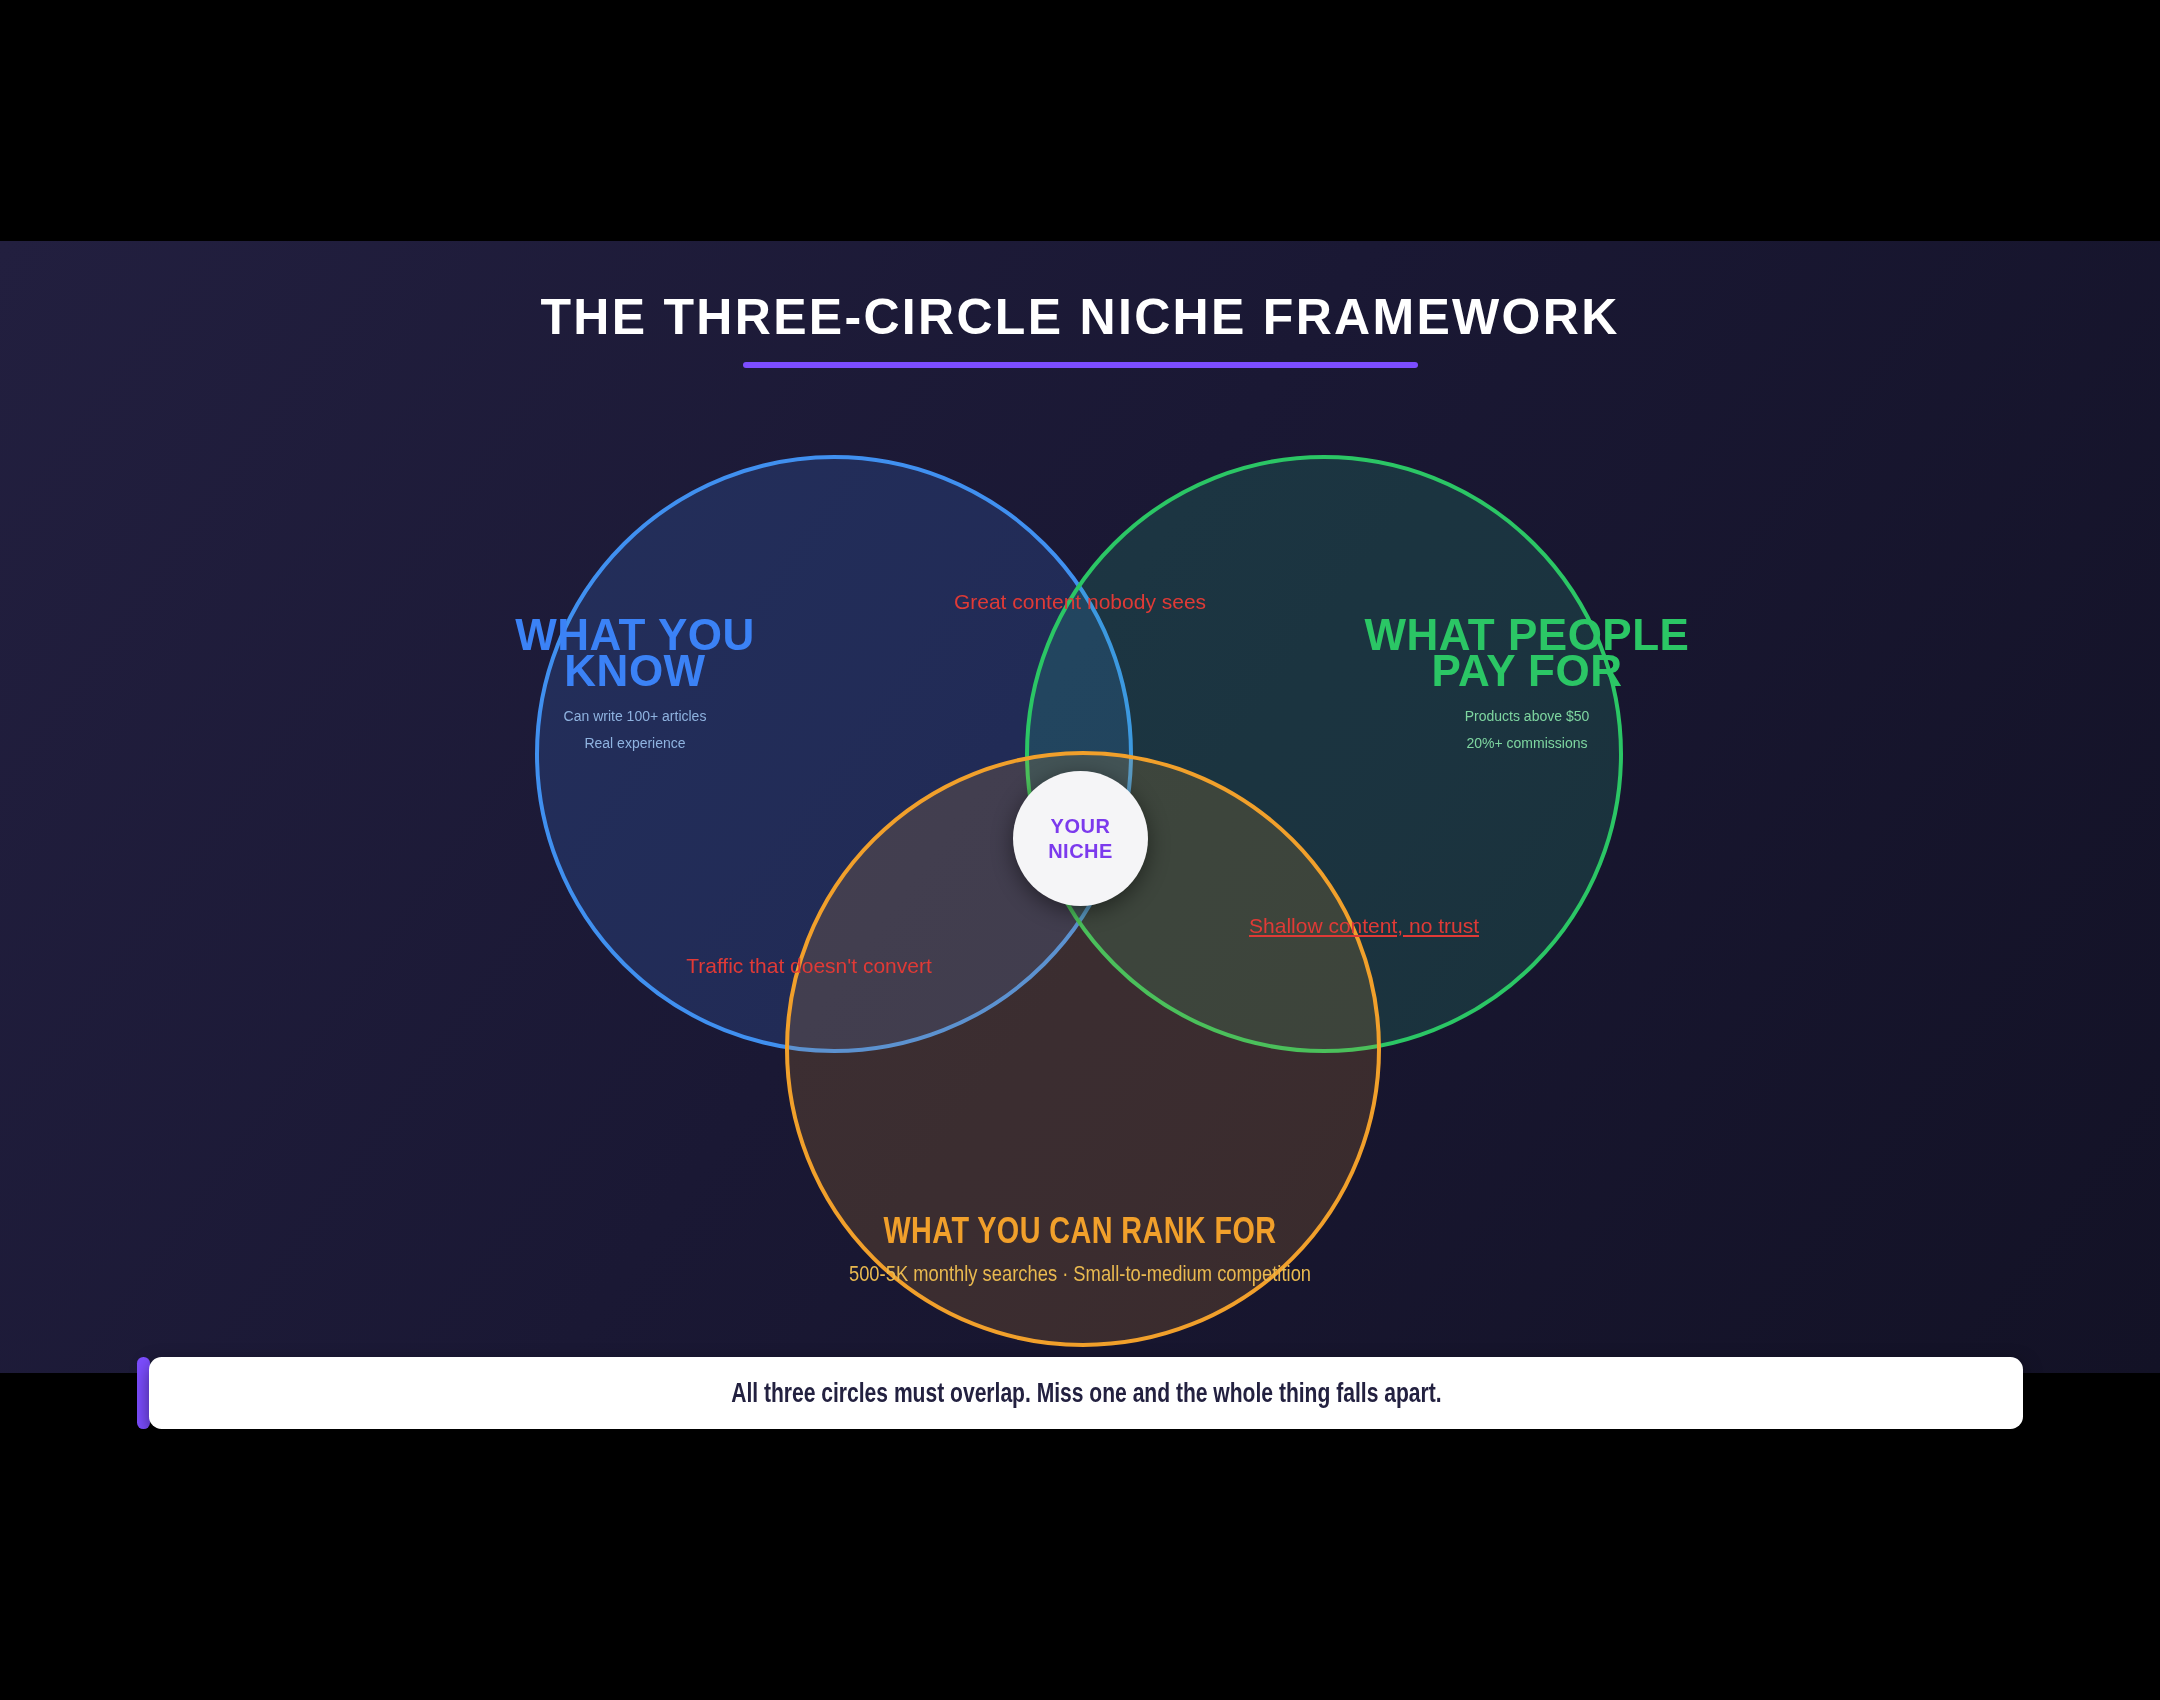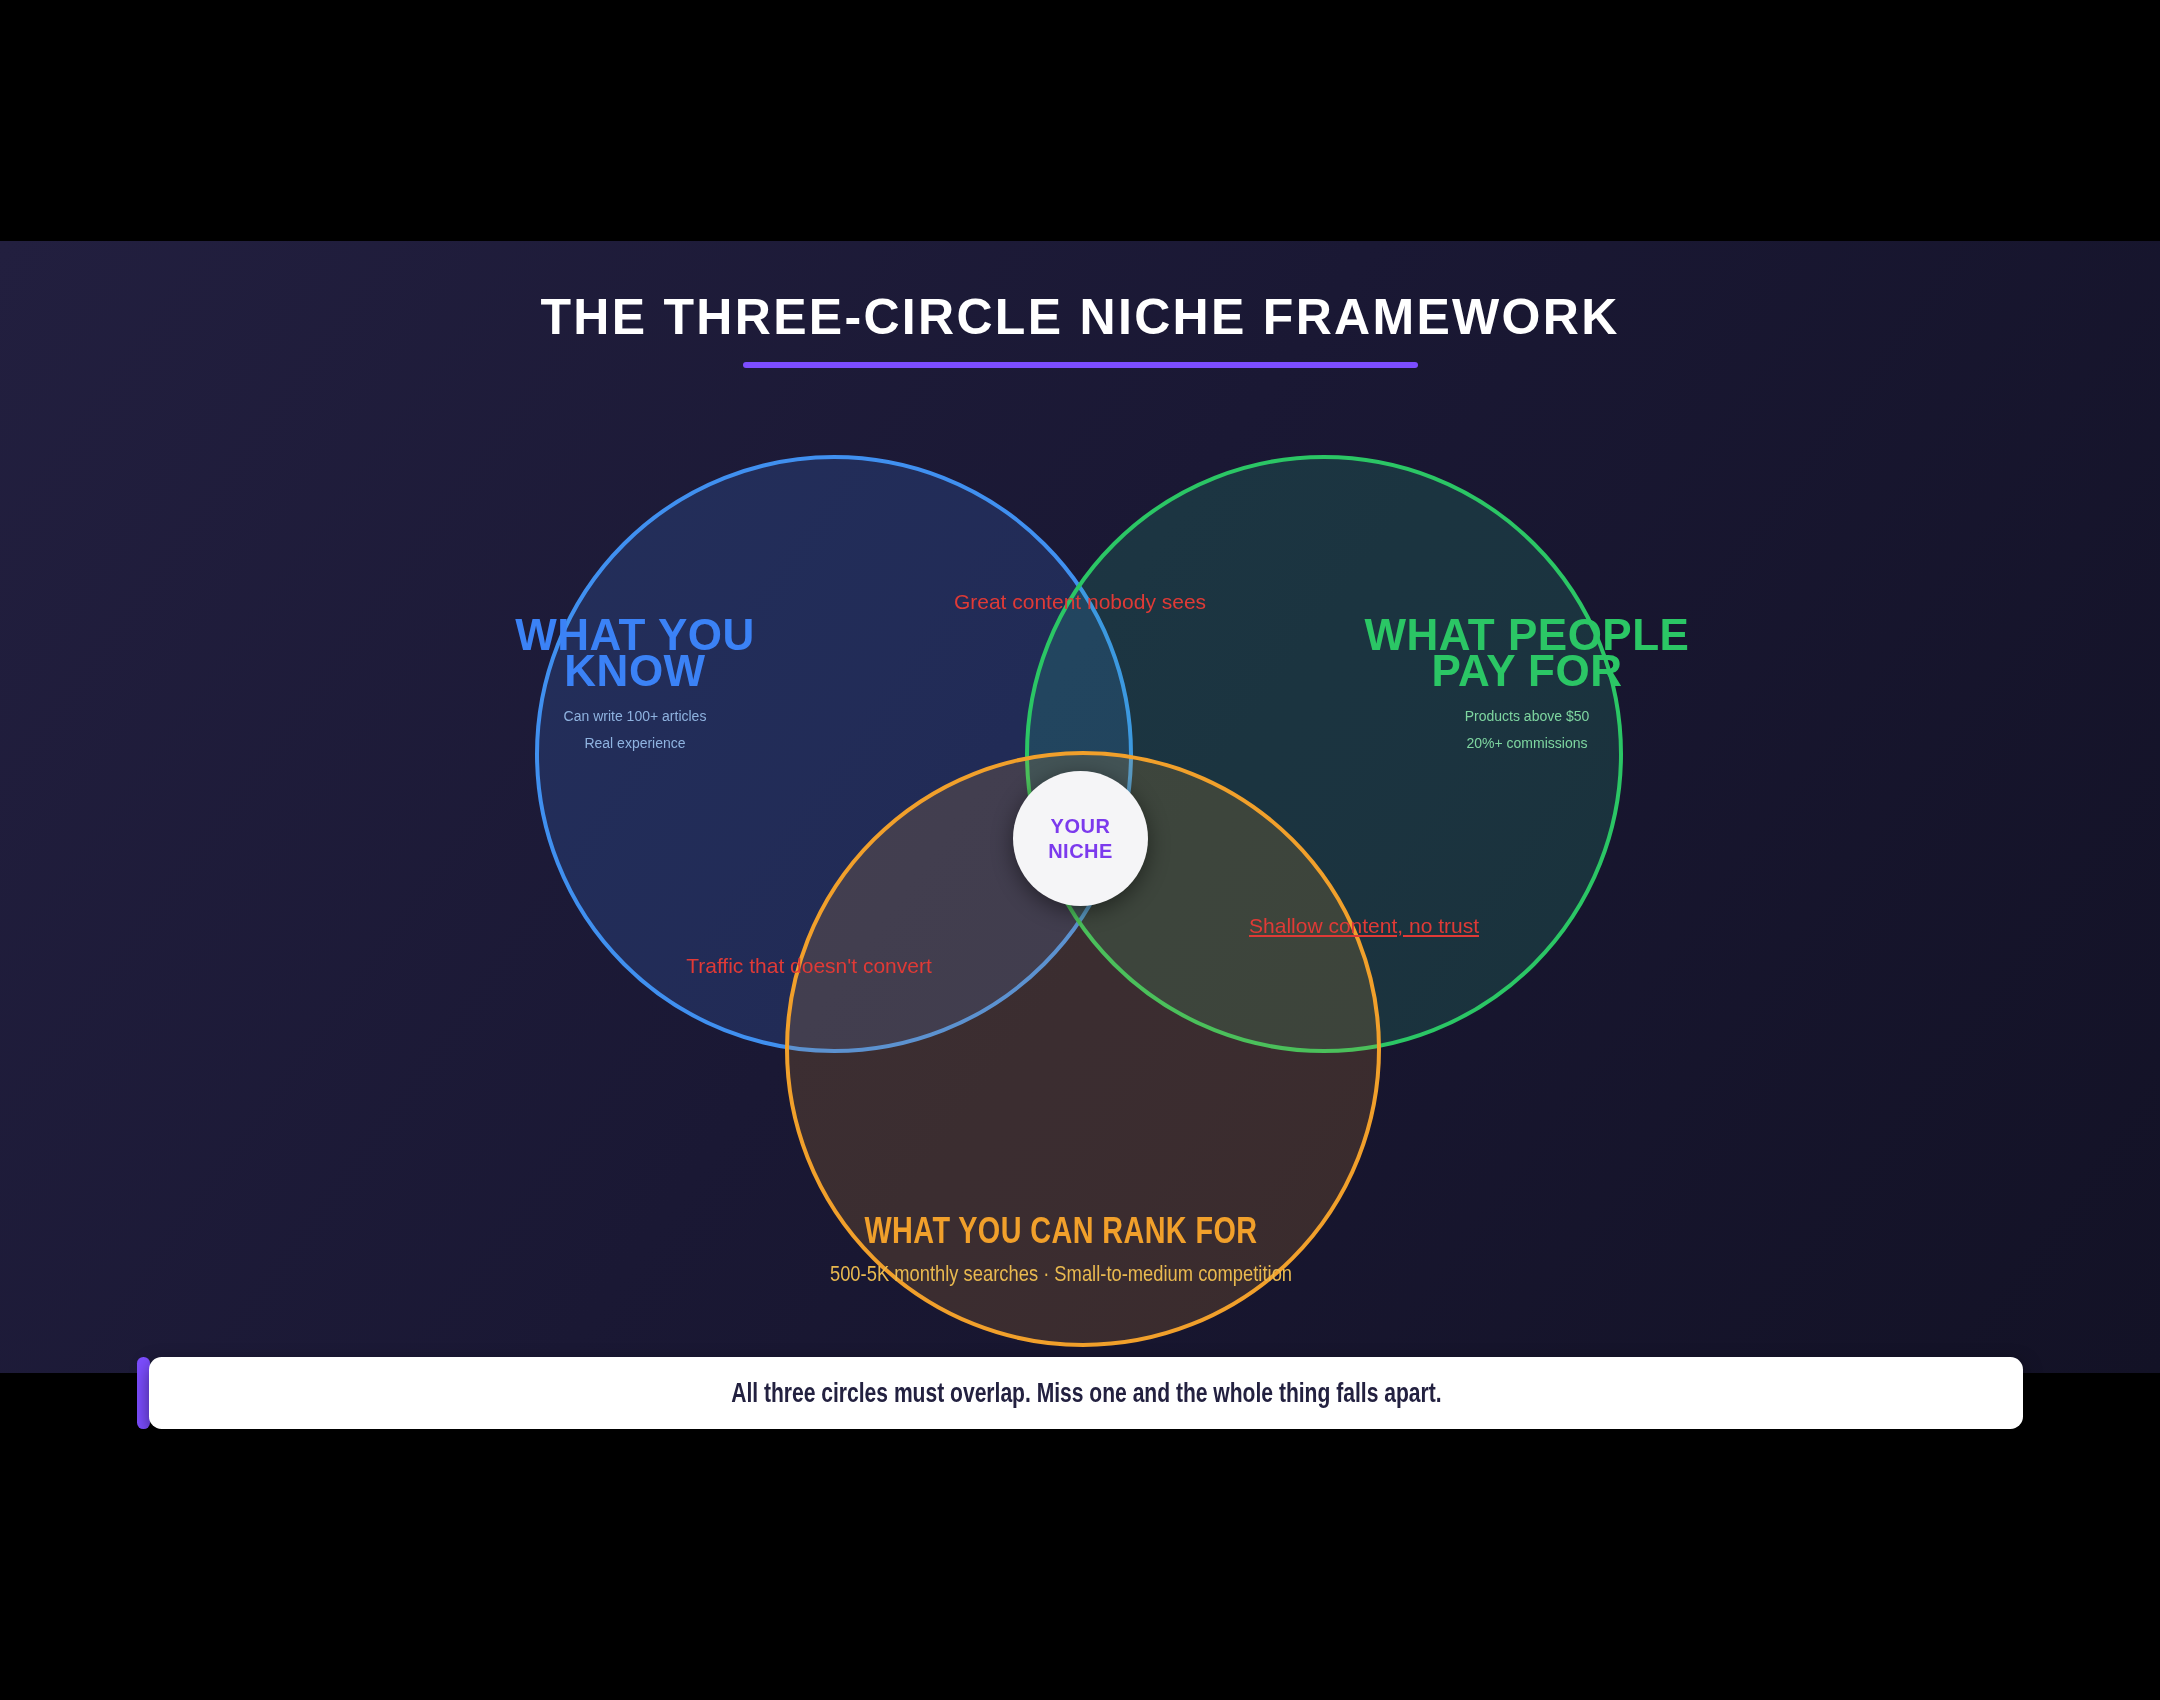--- a/index.html
+++ b/index.html
@@ -21,21 +21,21 @@
   .clabel{position:absolute;z-index:2;text-align:center;}
   .clabel .t{font-weight:700;font-size:44px;line-height:36px;letter-spacing:0.5px;}
   .clabel .s{font-size:14px;line-height:27px;margin-top:14.4px;}
   .clabel .s div{white-space:nowrap;}
   .lbl-know{left:401px;top:376px;width:468px;}
   .lbl-know .t{color:var(--blue_title);}
   .lbl-know .s{color:var(--blue_sub);}
   .lbl-pay{left:1293px;top:376px;width:468px;}
   .lbl-pay .t{color:var(--green);}
   .lbl-pay .s{color:var(--green_sub);}
-  .lbl-rank{left:611px;top:965px;width:900px;}
+  .lbl-rank{left:630px;top:965px;width:900px;}
   .lbl-rank .t{color:var(--orange);font-size:36px;line-height:49px;transform:scaleX(0.8);letter-spacing:0.5px;}
   .lbl-rank .s{color:var(--orange_sub);font-size:21.6px;line-height:27px;margin-top:4.5px;transform:scaleX(0.85);white-space:nowrap;}
   .overlap-label{position:absolute;z-index:2;width:450px;text-align:center;
     color:var(--red);font-size:21px;line-height:27px;font-weight:500;}
   .ol-top{left:855px;top:347px;}
   .ol-left{left:584px;top:711px;}
   .ol-right{left:1139px;top:671px;text-decoration:underline;}
   .niche{position:absolute;z-index:3;left:1013px;top:530px;width:135px;height:135px;border-radius:50%;
     background:#f5f5f7;box-shadow:0 5.4px 21.6px rgba(0,0,0,0.45);
     display:flex;flex-direction:column;align-items:center;justify-content:center;text-align:right;}

